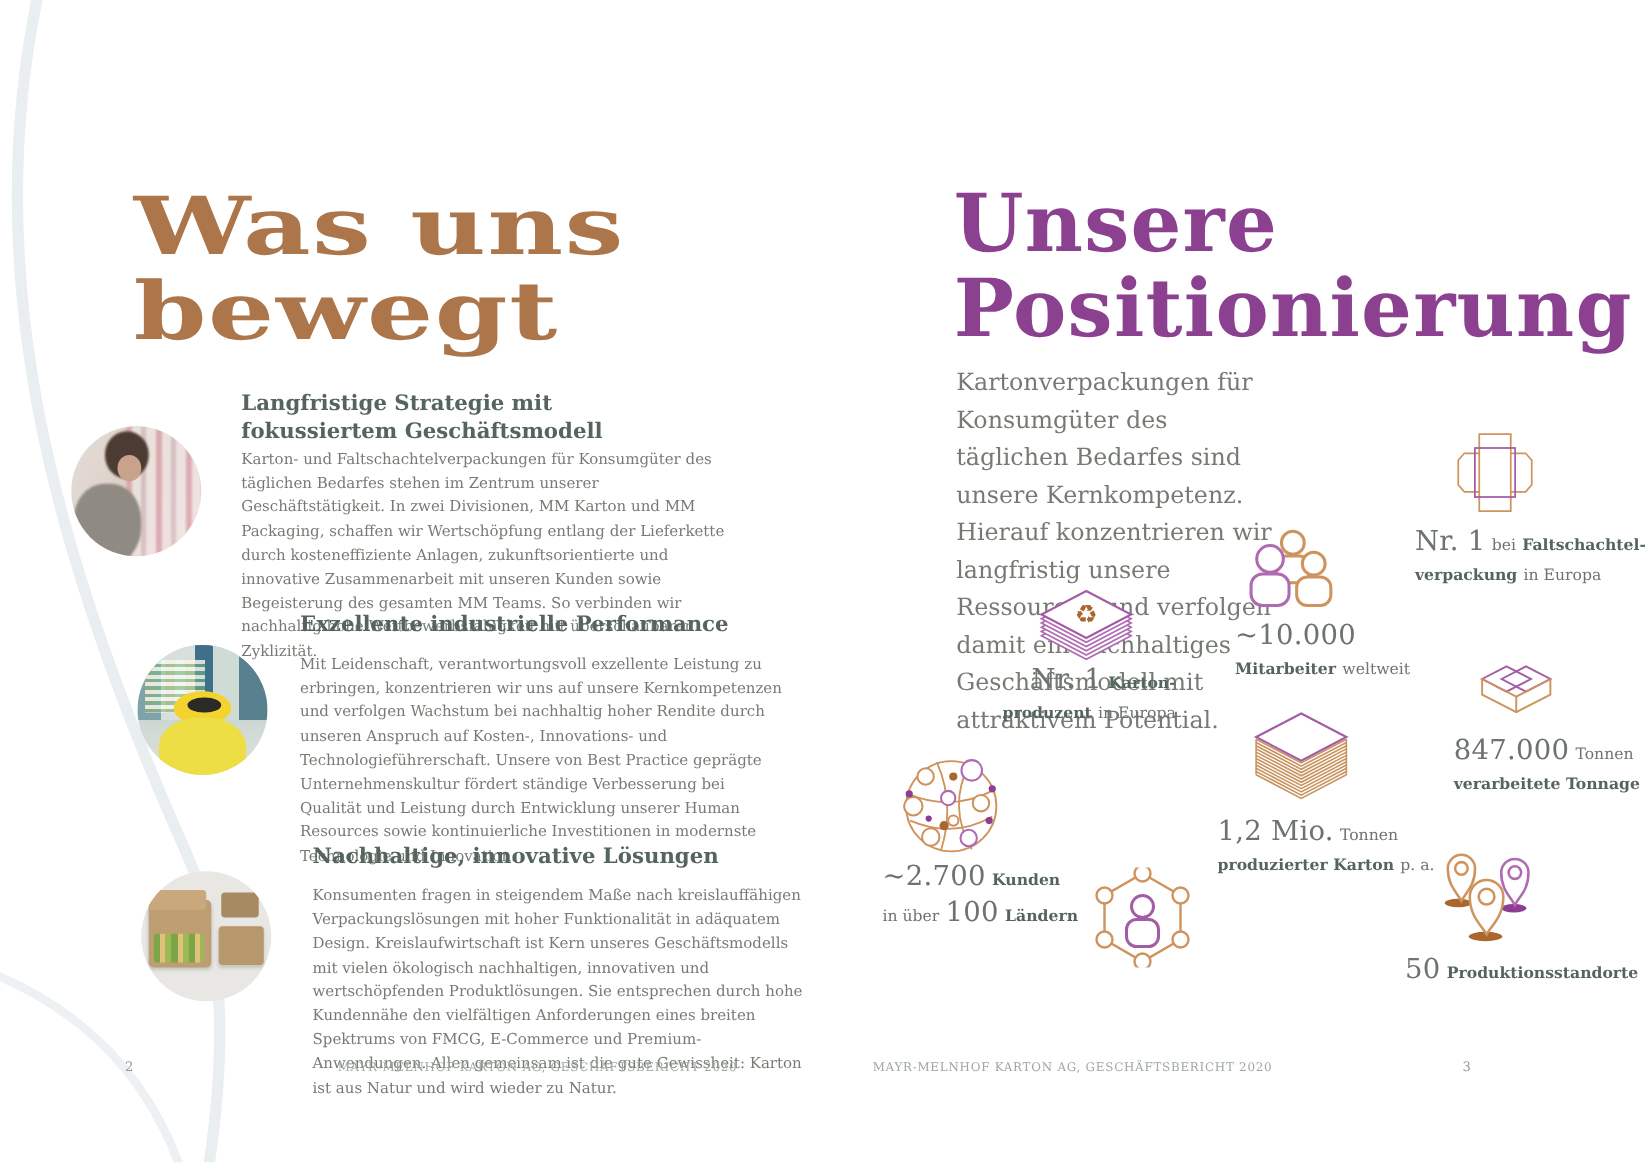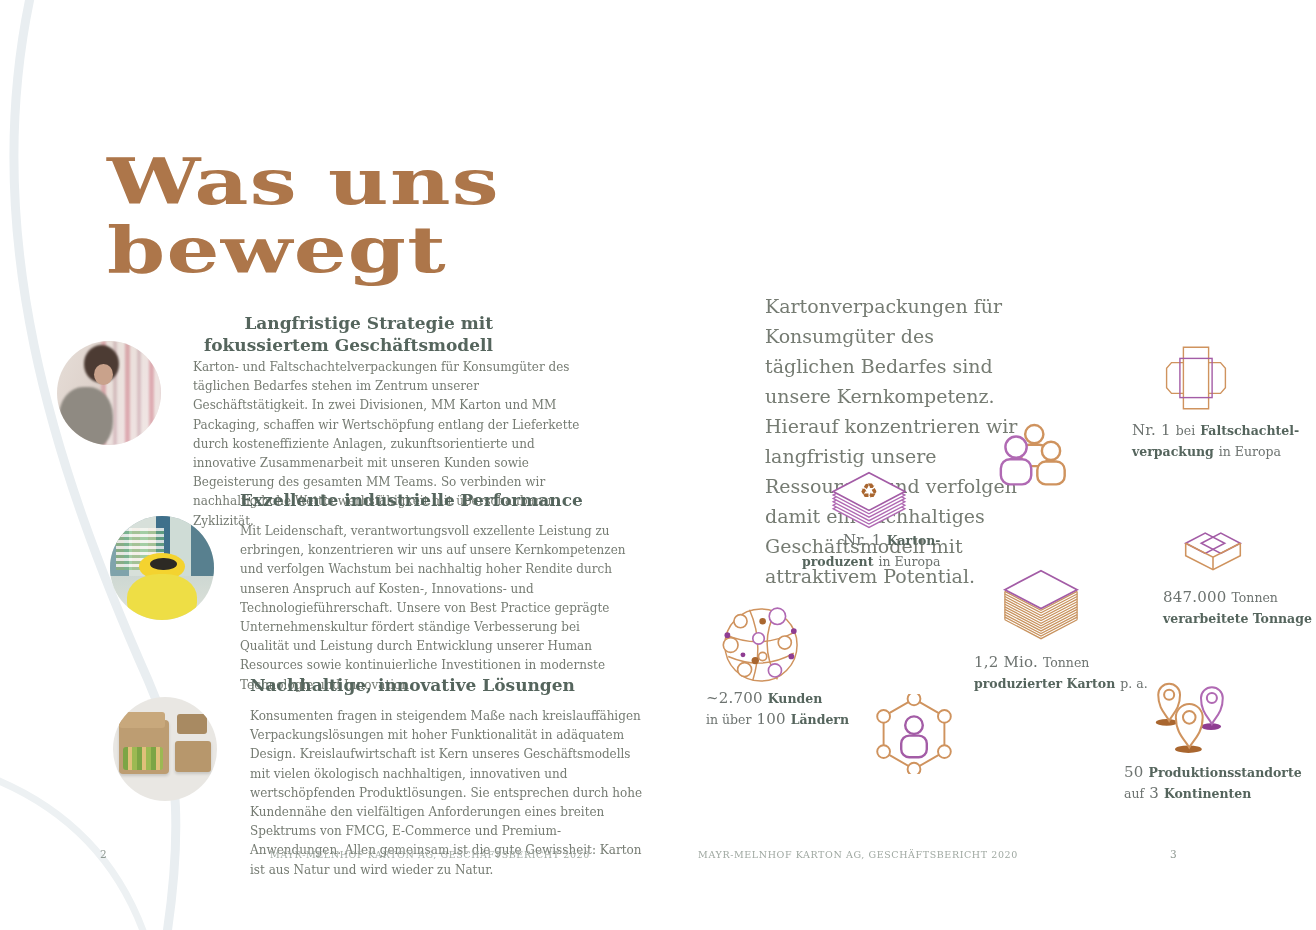--- a/index.html
+++ b/index.html
@@ -47,21 +47,21 @@
   #photo-3 .box2{left:60%;top:42%;width:34%;height:30%;background:#b7976c;border-radius:3px;box-shadow:0 2px 3px rgba(0,0,0,.15);}
   #photo-3 .box3{left:62%;top:16%;width:28%;height:20%;background:#a88a62;border-radius:3px;}
 
   
   #intro{position:absolute;left:107px;top:291px;width:256px;font-size:19px;line-height:1.58;color:#757b72;}
   .icon{position:absolute;}
   .icon svg{display:block;width:100%;height:100%;}
   .stat-text{position:absolute;}
   .stat-line{line-height:1.3;white-space:nowrap;}
   .stat-line span{margin-right:5px;}
-  .p-big{font-size:15px;color:#6d7370;letter-spacing:.2px;}
+  .p-big{font-size:22px;color:#6d7370;letter-spacing:.2px;}
   .p-bold{font-size:12.5px;font-weight:bold;color:#55655d;}
   .p-reg{font-size:12.5px;color:#6d7370;}
 
   
   .footer-label{position:absolute;top:849px;font-size:9.5px;letter-spacing:.6px;color:#9fa8a1;width:320px;text-align:center;}
   .page-num{position:absolute;top:848px;font-size:10.5px;color:#8f9992;}
 </style>
 </head>
 <body>
 
@@ -75,21 +75,21 @@
 
     <div class="big-title" id="title-left">Was uns
 bewegt</div>
 
     <div class="photo" id="photo-1">
       <div class="shelves"></div>
       <div class="hair"></div>
       <div class="face"></div>
       <div class="shirt"></div>
     </div>
-    <div class="section-heading" style="left:193px;top:312px;width:300px;text-align:right;">Langfristige Strategie mit fokussiertem Geschäftsmodell</div>
+    <div class="section-heading" style="left:193px;top:312px;width:300px;">Langfristige Strategie mit fokussiertem Geschäftsmodell</div>
     <div class="section-body" style="left:193px;top:358px;width:398px;">Karton- und Faltschachtelverpackungen für Konsumgüter des täglichen Bedarfes stehen im Zentrum unserer Geschäftstätigkeit. In zwei Divisionen, MM Karton und MM Packaging, schaffen wir Wertschöpfung entlang der Lieferkette durch kosteneffiziente Anlagen, zukunftsorientierte und innovative Zusammenarbeit mit unseren Kunden sowie Begeisterung des gesamten MM Teams. So verbinden wir nachhaltig hohe Wettbewerbsfähigkeit mit überschaubarer Zyklizität.</div>
 
     <div class="photo" id="photo-2">
       <div class="monitors"></div>
       <div class="grid"></div>
       <div class="cap"></div>
       <div class="capdark"></div>
       <div class="shirt"></div>
     </div>
     <div class="section-heading" style="left:240px;top:489px;width:380px;">Exzellente industrielle Performance</div>
@@ -104,20 +104,22 @@
     </div>
     <div class="section-heading" style="left:250px;top:674px;width:380px;">Nachhaltige, innovative Lösungen</div>
     <div class="section-body" style="left:250px;top:707px;width:392px;">Konsumenten fragen in steigendem Maße nach kreislauffähigen Verpackungslösungen mit hoher Funktionalität in adäquatem Design. Kreislaufwirtschaft ist Kern unseres Geschäftsmodells mit vielen ökologisch nachhaltigen, innovativen und wertschöpfenden Produktlösungen. Sie entsprechen durch hohe Kundennähe den vielfältigen Anforderungen eines breiten Spektrums von FMCG, E-Commerce und Premium-Anwendungen. Allen gemeinsam ist die gute Gewissheit:  Karton ist aus Natur und wird wieder zu Natur.</div>
 
     <div class="page-num" style="left:100px;">2</div>
     <div class="footer-label" style="left:270px;">MAYR-MELNHOF KARTON AG, GESCHÄFTSBERICHT 2020</div>
   </div>
 
   <div class="page" id="page-right">
 
+    <div class="big-title" id="title-right">Unsere
+Positionierung</div>
     <div id="intro">Kartonverpackungen für Konsumgüter des täglichen Bedarfes sind unsere Kernkompetenz. Hierauf konzentrieren wir langfristig unsere Ressourcen und verfolgen damit ein nachhaltiges Geschäftsmodell mit attraktivem Potential.</div>
 
     <div class="icon" style="left:167px;top:466px;width:88px;height:70px;">
       <svg viewBox="0 0 100 82">
         <g fill="#fff" stroke="#b069b3" stroke-width="1.6">
           <path d="M50 28 L92 50 L50 72 L8 50 Z"></path>
             <path d="M50 24 L92 46 L50 68 L8 46 Z"></path>
           <path d="M50 20 L92 42 L50 64 L8 42 Z"></path>
             <path d="M50 16 L92 38 L50 60 L8 38 Z"></path>
           <path d="M50 12 L92 34 L50 56 L8 34 Z"></path>
@@ -138,20 +140,24 @@
             <rect x="36" y="30" width="34" height="28" rx="10"></rect>
           <circle cx="75" cy="38" r="12"></circle>
             <rect x="57" y="52" width="36" height="30" rx="11"></rect>
         </g>
         <g fill="#fff" stroke="#b069b3" stroke-width="3.2">
           <circle cx="29" cy="33" r="14"></circle>
             <rect x="9" y="49" width="40" height="33" rx="12"></rect>
         </g>
       </svg>
     </div>
+    <div class="stat-text" style="left:330px;top:495px;">
+        <div class="stat-line"><span class="p-big">~10.000</span></div>
+        <div class="stat-line"><span class="p-bold">Mitarbeiter</span><span class="p-reg">weltweit</span></div>
+      </div>
 
     <div class="icon" style="left:503px;top:341px;width:70px;height:74px;">
       <svg viewBox="0 0 100 100">
         <g fill="none" stroke="#cf935e" stroke-width="2">
           <path d="M32 6 H68 V94 H32 Z"></path>
           <path d="M32 28 L15 28 L8 36 V64 L15 72 L32 72"></path>
           <path d="M68 28 L85 28 L92 36 V64 L85 72 L68 72"></path>
         </g>
         <rect x="27" y="22" width="46" height="56" fill="none" stroke="#a35ca6" stroke-width="2"></rect>
       </svg>
@@ -275,19 +281,18 @@
             <circle cx="81" cy="31" r="6"></circle>
         </g>
         <g fill="#fff" stroke="#cf935e" stroke-width="2.4">
           <path d="M54 90 C49 81 38 73 38 54 A16 16 0 1 1 70 54 C70 73 59 81 54 90 Z"></path>
             <circle cx="54" cy="54" r="7.5"></circle>
         </g>
       </svg>
     </div>
     <div class="stat-text" style="left:466px;top:762px;">
         <div class="stat-line"><span class="p-big">50</span><span class="p-bold">Produktionsstandorte</span></div>
-        <div class="stat-line"><span class="p-reg">auf</span><span class="p-big">3</span><span class="p-bold">Kontinenten</span></div>
       </div>
 
     <div class="footer-label" style="left:40px;">MAYR-MELNHOF KARTON AG, GESCHÄFTSBERICHT 2020</div>
     <div class="page-num" style="left:512px;">3</div>
   </div>
 </div>
 
 </body></html>

